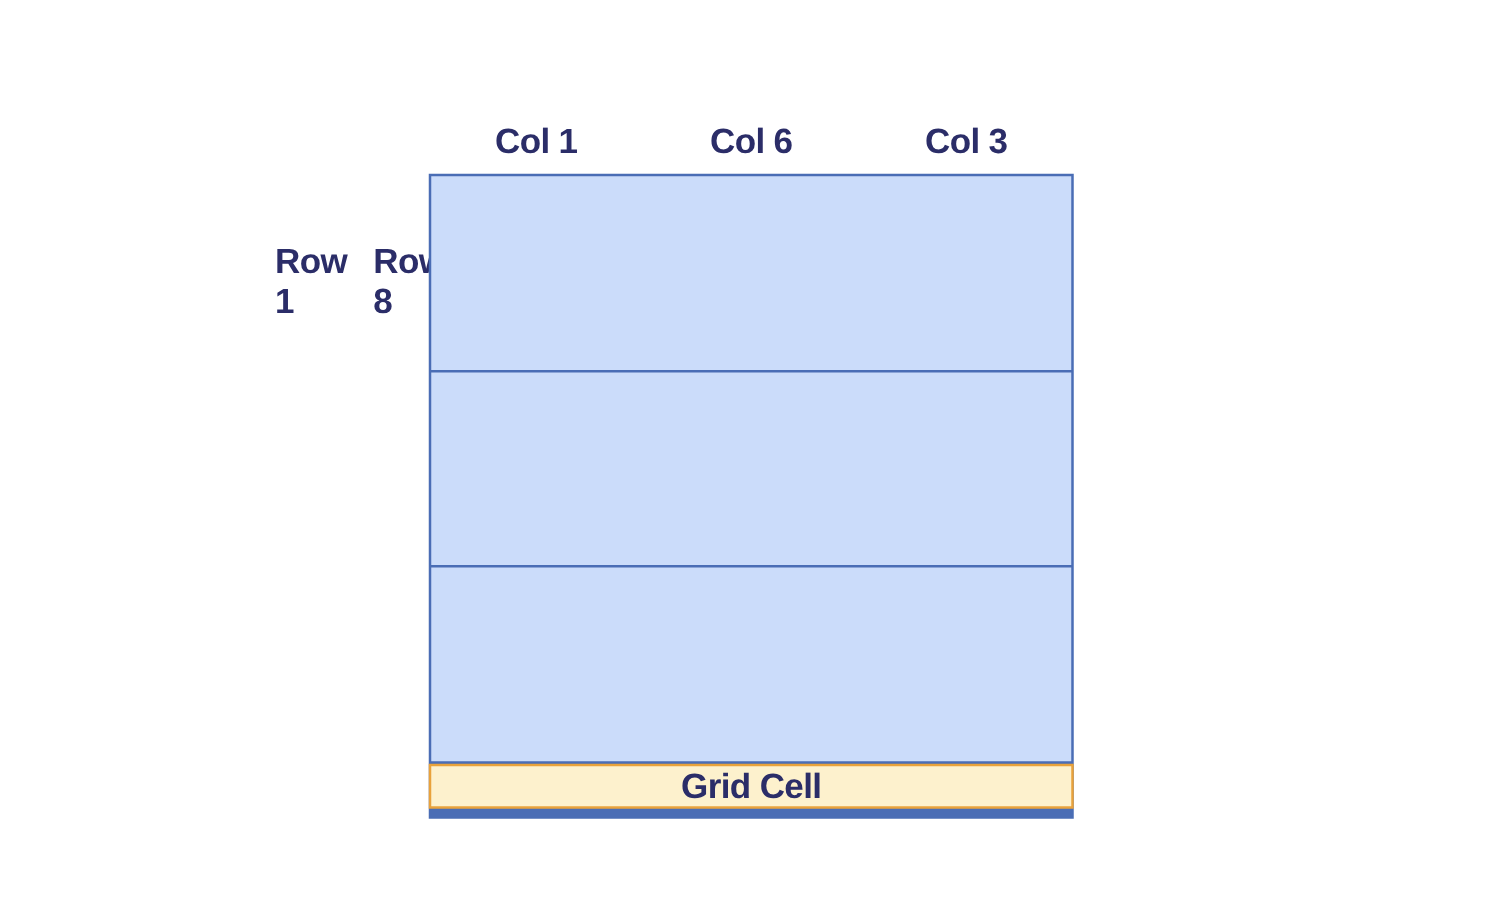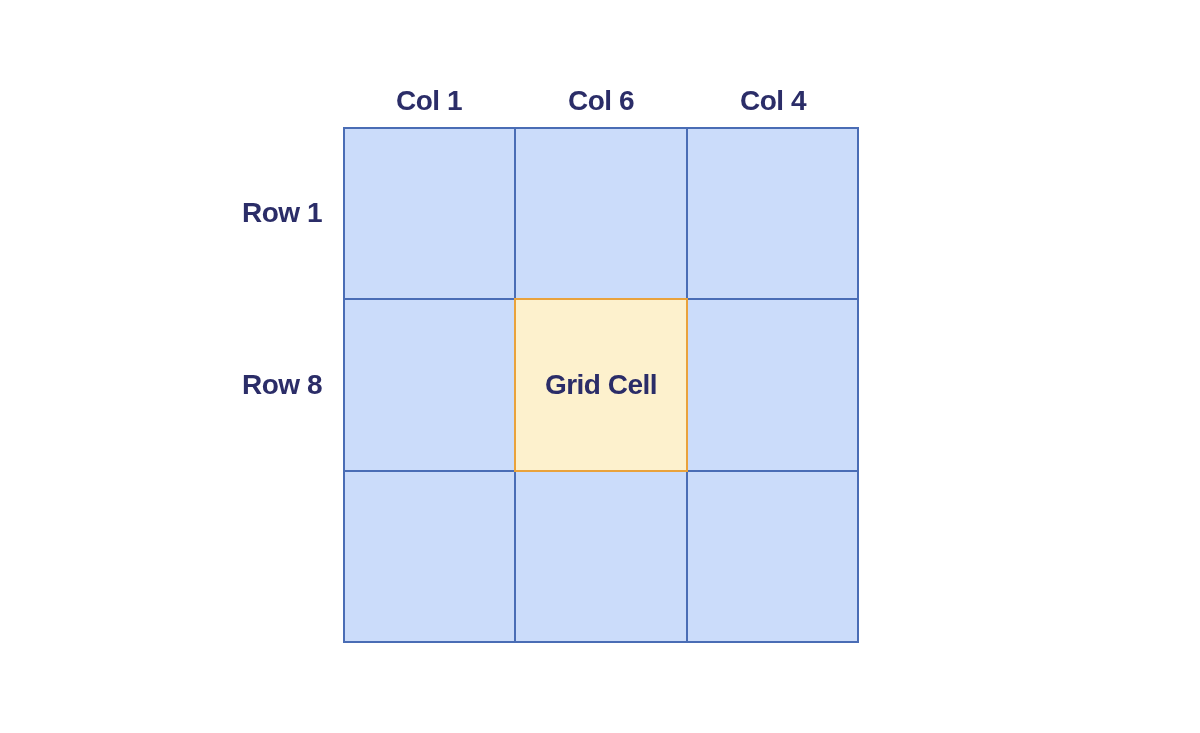--- a/index.html
+++ b/index.html
@@ -24,56 +24,57 @@
   .figure {
     position: absolute;
     left: 220px;
     top: 80px;
   }
   .col-headers {
     display: flex;
     margin-left: 123px;
     height: 47px;
     width: 516px;
+    margin-top: 12px;
   }
   .col-header {
     flex: 1;
     display: flex;
     align-items: center;
     justify-content: center;
     font-weight: 700;
     font-size: 28px;
     letter-spacing: -0.5px;
     color: var(--label-text);
     padding-bottom: 6px;
   }
   .body {
     display: flex;
   }
   .row-labels {
     width: 123px;
     display: flex;
-    flex-direction: column;
+    flex-direction: row;
   }
   .row-label {
     height: 172px;
     display: flex;
     align-items: center;
     justify-content: flex-end;
     padding-right: 21px;
     font-weight: 700;
     font-size: 28px;
     letter-spacing: -0.5px;
     color: var(--label-text);
   }
   .grid {
     width: 516px;
     height: 516px;
     display: grid;
-    grid-template-columns: repeat(3, 1fr);
+    grid-template-columns: repeat(1, 1fr);
     grid-template-rows: repeat(3, 1fr);
     gap: 2px;
     padding: 2px;
     background: var(--cell-border);
   }
   .cell {
     background: var(--cell-fill);
   }
   .cell.highlighted {
     background: var(--highlight-fill);
@@ -91,21 +92,21 @@
 </style>
 </head>
 <body>
 
 <div class="canvas">
   <div class="figure">
 
     <div class="col-headers">
       <div class="col-header">Col 1</div>
       <div class="col-header">Col 6</div>
-      <div class="col-header">Col 4</div>
+      <div class="col-header">Col 3</div>
     </div>
 
     <div class="body">
       <div class="row-labels">
         <div class="row-label">Row 1</div>
         <div class="row-label">Row 8</div>
       </div>
 
       <div class="grid">
         <div class="cell"></div>

